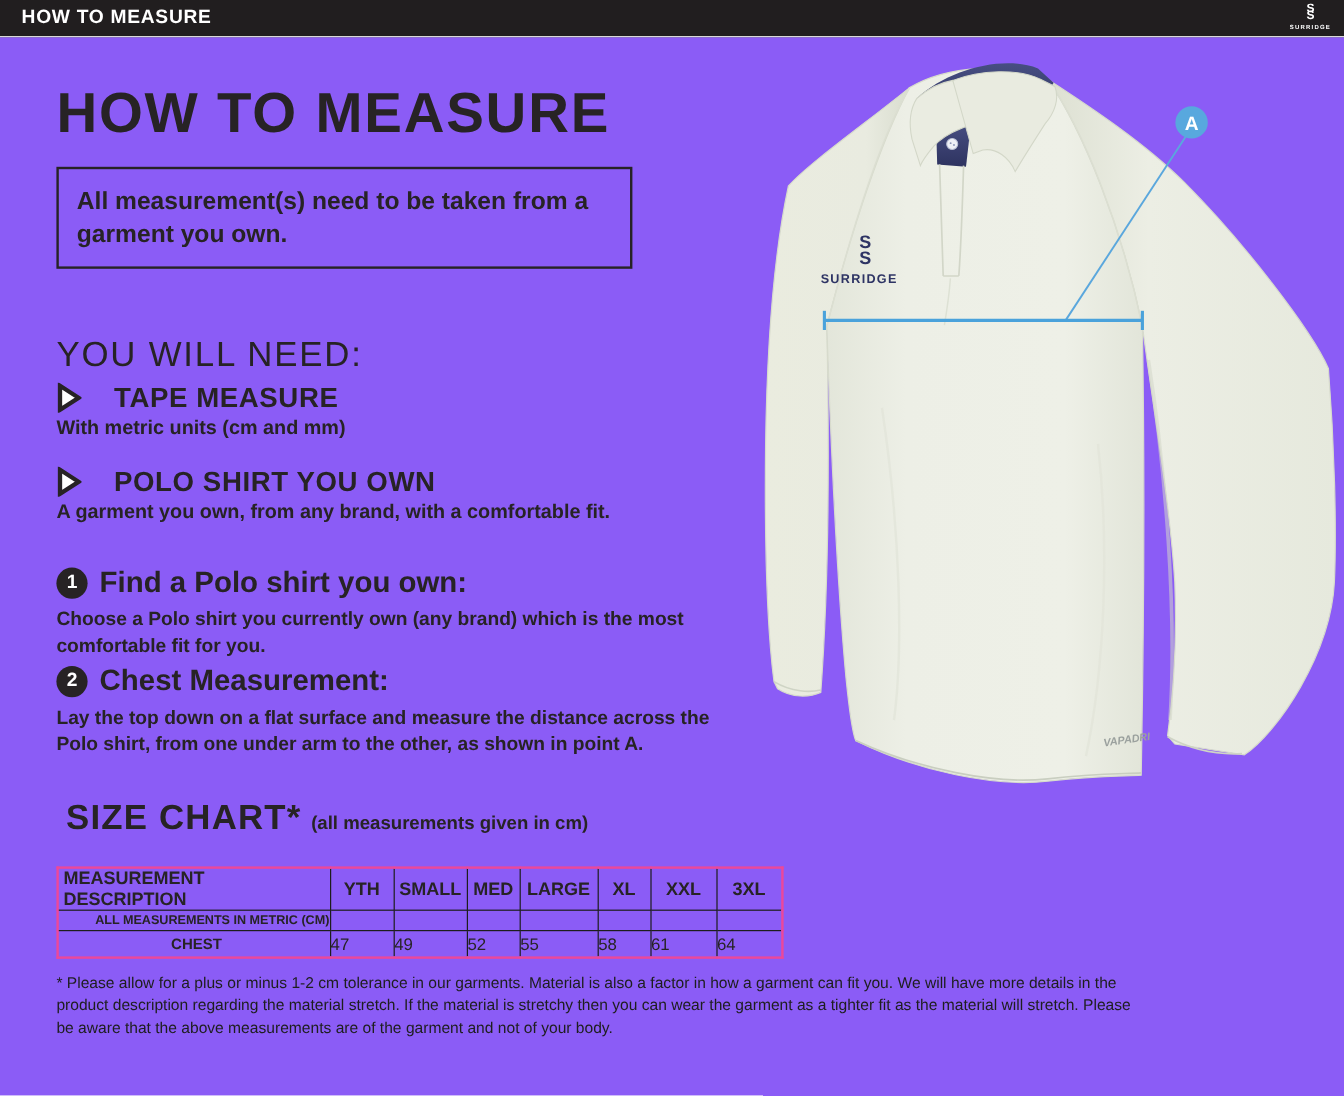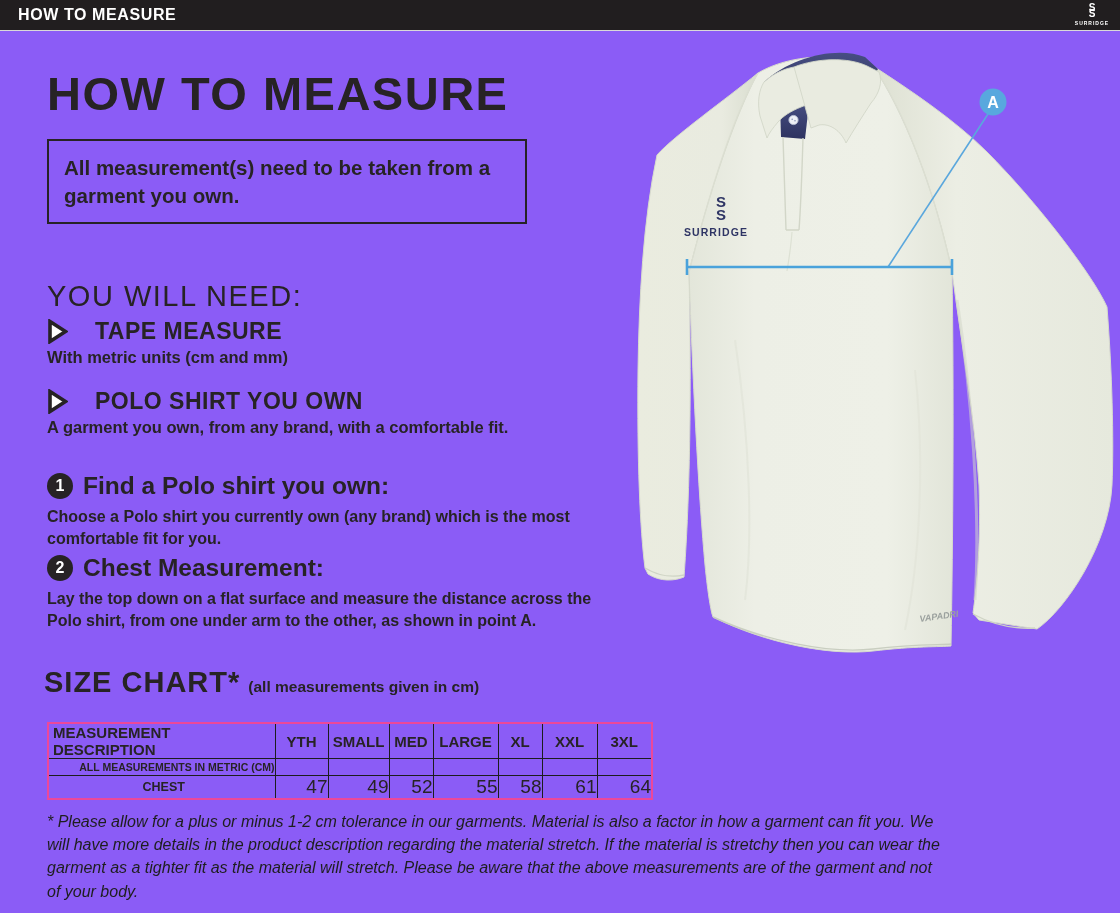--- a/index.html
+++ b/index.html
@@ -46,39 +46,39 @@
   .step.first { top:472px; }
   .step.second { top:554px; }
   .step-head { display:flex; align-items:center; gap:10px; }
   .step-num {
     width:26px; height:26px; border-radius:50%; background:#272325; color:#fff;
     font-size:16px; font-weight:bold; display:flex; align-items:center; justify-content:center; flex:0 0 auto;
   }
   .step-title { font-size:24.5px; font-weight:bold; }
   .step-desc { font-size:16px; font-weight:bold; line-height:1.35; margin-top:6px; width:555px; }
 
-  .size-chart-head { position:absolute; left:44px; top:666px; display:flex; align-items:baseline; gap:8px;justify-content:space-between; }
+  .size-chart-head { position:absolute; left:55px; top:666px; display:flex; align-items:baseline; gap:8px;justify-content:space-between; }
   .size-chart-title { font-size:29px; font-weight:bold; letter-spacing:1px; }
   .size-chart-note { font-size:15.5px; font-weight:bold; }
 
   
   table.sizes {
     position:absolute; left:47px; top:722px; border-collapse:collapse;
     border:2px solid #ec4899; table-layout:fixed;
   }
   table.sizes th, table.sizes td { border:1px solid #1d1d1d; padding:0; }
   table.sizes tr.hdr th { height:27px; font-size:15px; font-weight:bold; text-align:center; letter-spacing:0; }
   table.sizes tr.hdr th.desc { text-align:left; padding-left:4px; }
   table.sizes tr.metric td { height:16px; font-size:10.5px; font-weight:bold; text-align:right; padding-left:4px; }
-  table.sizes tr.vals td { height:21px; font-size:19px; text-align:right; }
+  table.sizes tr.vals td { height:21px; font-size:14px; text-align:left; }
   table.sizes tr.vals td.desc { font-size:12.5px; font-weight:bold; text-align:center; padding-left:4px; }
 
   .footnote {
     position:absolute; left:47px; top:810px; width:902px;
-    font-size:16px; line-height:1.45; color:#1e1e1e;font-style:italic;
+    font-size:13px; line-height:1.45; color:#1e1e1e;
   }
 
   
   .figure { position:absolute; left:615px; top:40px; width:505px; height:700px; }
   .figure text { font-family:"Liberation Sans", sans-serif; }
 </style>
 </head>
 <body>
 
 <div class="page">

